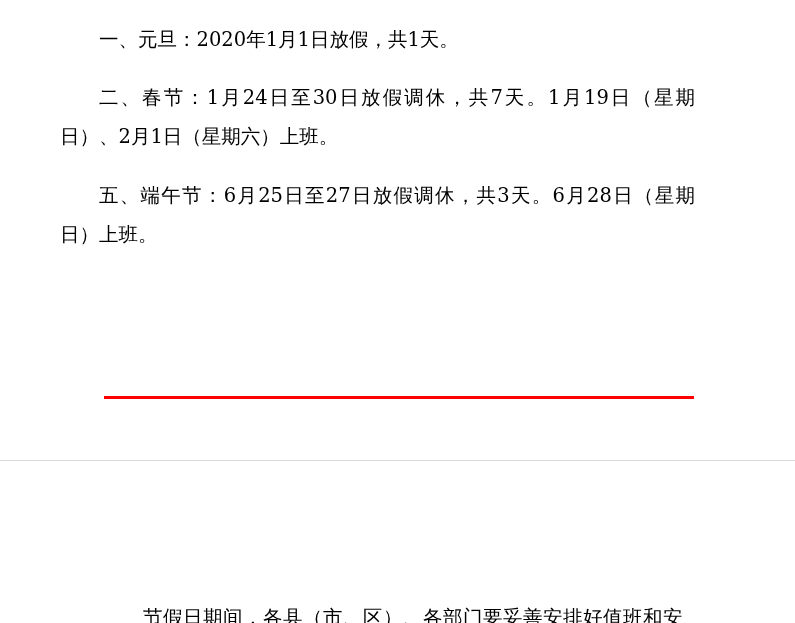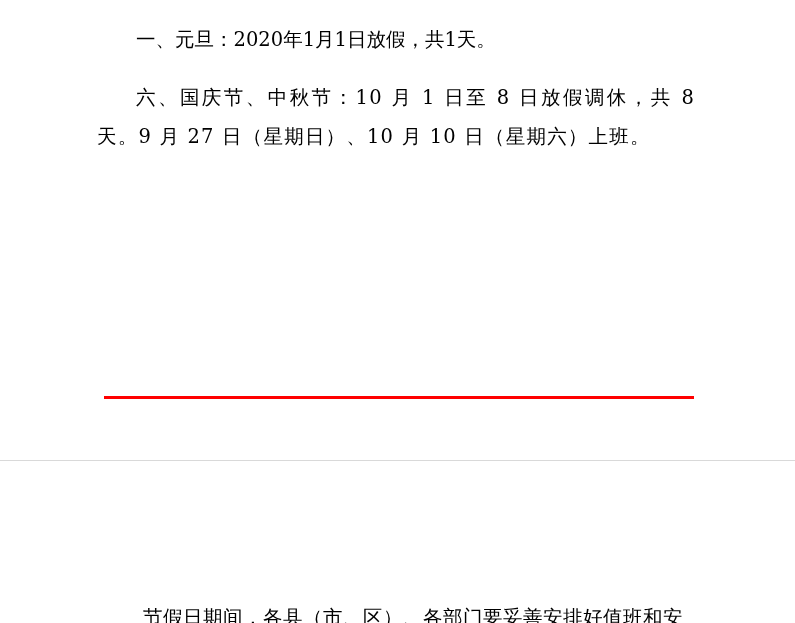--- a/index.html
+++ b/index.html
@@ -24,21 +24,21 @@
   .doc-body {
     position: absolute;
     left: 0;
     top: 0;
     width: 795px;
   }
   .para {
     font-size: 19.5px;
     line-height: 39px;
     letter-spacing: 0px;
-    padding: 0 100px 0 97px;
+    padding: 0 100px 0 60px;
     text-align: justify;
     text-justify: inter-ideograph;
     white-space: pre-wrap;
     word-break: break-all;
   }
   .para.indent {
     text-indent: 39px;
   }
   .para.wide {
     letter-spacing: 1.2px;
@@ -74,21 +74,22 @@
     word-break: break-all;
   }
 </style>
 </head>
 <body>
 
 <div class="page">
 
   <div class="doc-body">
     <p class="para indent">一、元旦：2020年1月1日放假，共1天。</p>
-    <p class="para indent wide">六、国庆节、中秋节：10 月 1 日至 8 日放假调休，共 8 天。9 月 27 日（星期日）、10 月 10 日（星期六）上班。</p>
+    <p class="para indent">二、春节：1月24日至30日放假调休，共7天。1月19日（星期日）、2月1日（星期六）上班。</p>
+    <p class="para indent">五、端午节：6月25日至27日放假调休，共3天。6月28日（星期日）上班。</p>
   </div>
 
   <div class="red-rule" style="border-top-color: rgb(255, 0, 0);"></div>
 
   <div class="section-divider"></div>
 
   <p class="tail-para">节假日期间，各县（市、区）、各部门要妥善安排好值班和安</p>
 
 </div>
 

